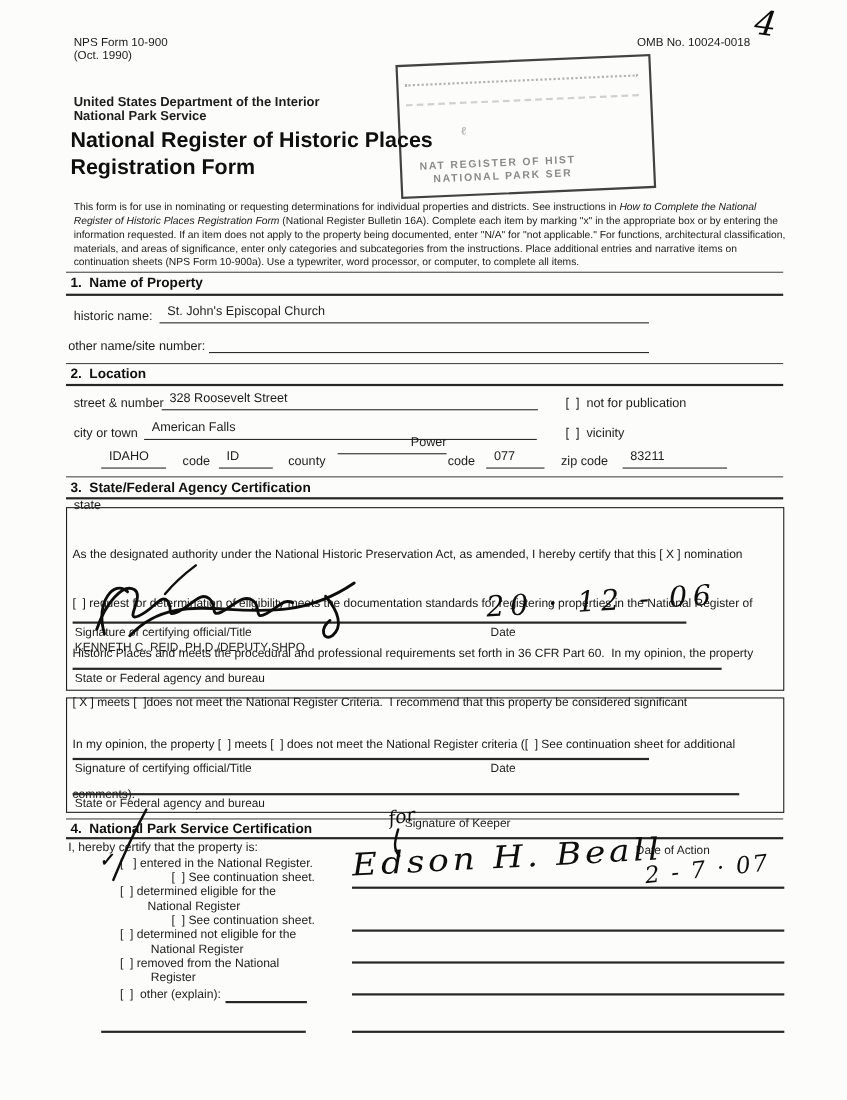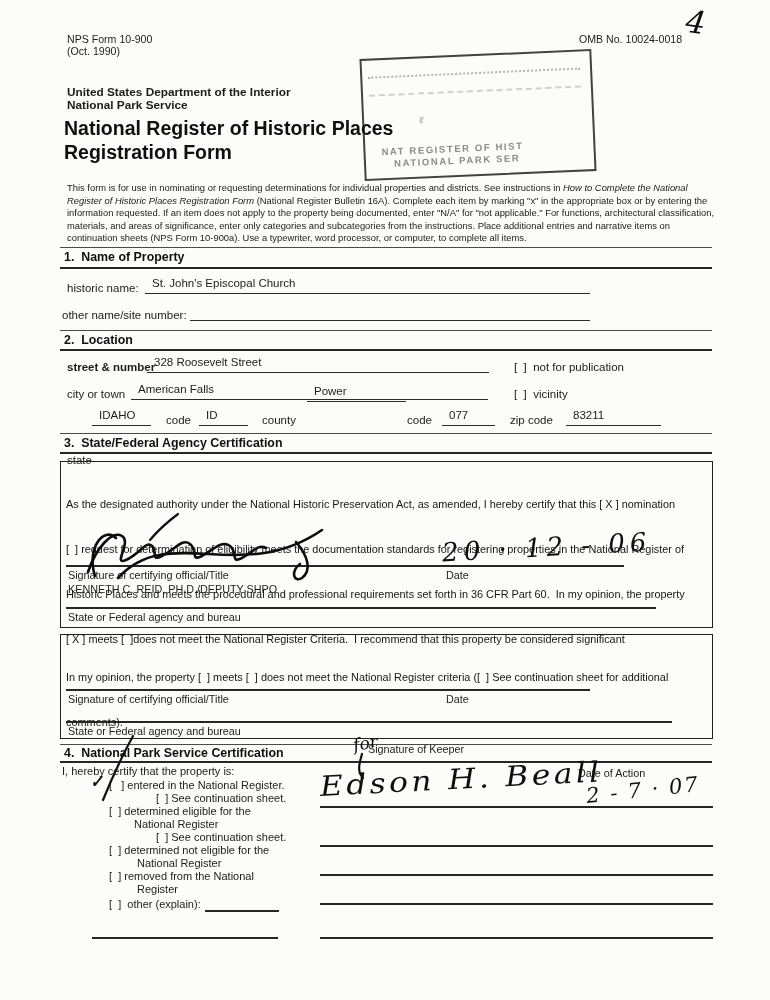--- a/index.html
+++ b/index.html
@@ -59,34 +59,34 @@
 <div class="abs t" style="left:67px;top:281px;">historic name:</div>
 <div class="ul" style="left:145px;top:277px;width:438px;">St. John's Episcopal Church</div>
 
 <div class="abs t" style="left:62px;top:308px;">other name/site number:</div>
 <div class="ul" style="left:190px;top:304px;width:393px;"></div>
 
 <div class="hr-thin" style="left:60px;top:330px;width:652px;height:1px;"></div>
 <div class="sec-title" style="left:64px;top:333px;">2.  Location</div>
 <div class="hr" style="left:60px;top:349px;width:652px;height:2px;"></div>
 
-<div class="abs t" style="left:67px;top:360px;font-weight:bold;">street &amp; number</div>
+<div class="abs t" style="left:67px;top:360px;">street &amp; number</div>
 <div class="ul" style="left:147px;top:356px;width:335px;">328 Roosevelt Street</div>
 <div class="abs t pw" style="left:490px;top:360px;">[  ]  not for publication</div>
 
 <div class="abs t" style="left:67px;top:387px;">city or town</div>
 <div class="ul" style="left:131px;top:383px;width:350px;">American Falls</div>
 <div class="abs t pw" style="left:490px;top:387px;">[  ]  vicinity</div>
 
 <div class="abs t" style="left:67px;top:413px;margin-top:40px;">state</div>
 <div class="ul" style="left:92px;top:409px;width:52px;">IDAHO</div>
 <div class="abs t" style="left:166px;top:413px;">code</div>
 <div class="ul" style="left:199px;top:409px;width:42px;">ID</div>
 <div class="abs t" style="left:262px;top:413px;text-align:right;">county</div>
-<div class="ul" style="left:307px;top:385px;width:92px;">Power</div>
+<div class="ul" style="left:307px;top:396px;width:92px;text-align:right;">Power</div>
 <div class="abs t" style="left:407px;top:413px;">code</div>
 <div class="ul" style="left:442px;top:409px;width:46px;">077</div>
 <div class="abs t" style="left:510px;top:413px;">zip code</div>
 <div class="ul" style="left:566px;top:409px;width:88px;">83211</div>
 
 <div class="hr-thin" style="left:60px;top:433px;width:652px;height:1px;"></div>
 <div class="sec-title" style="left:64px;top:436px;">3.  State/Federal Agency Certification</div>
 <div class="hr" style="left:60px;top:452px;width:652px;height:2px;"></div>
 
 <div class="box" style="left:60px;top:461px;width:651px;height:165px;"></div>

